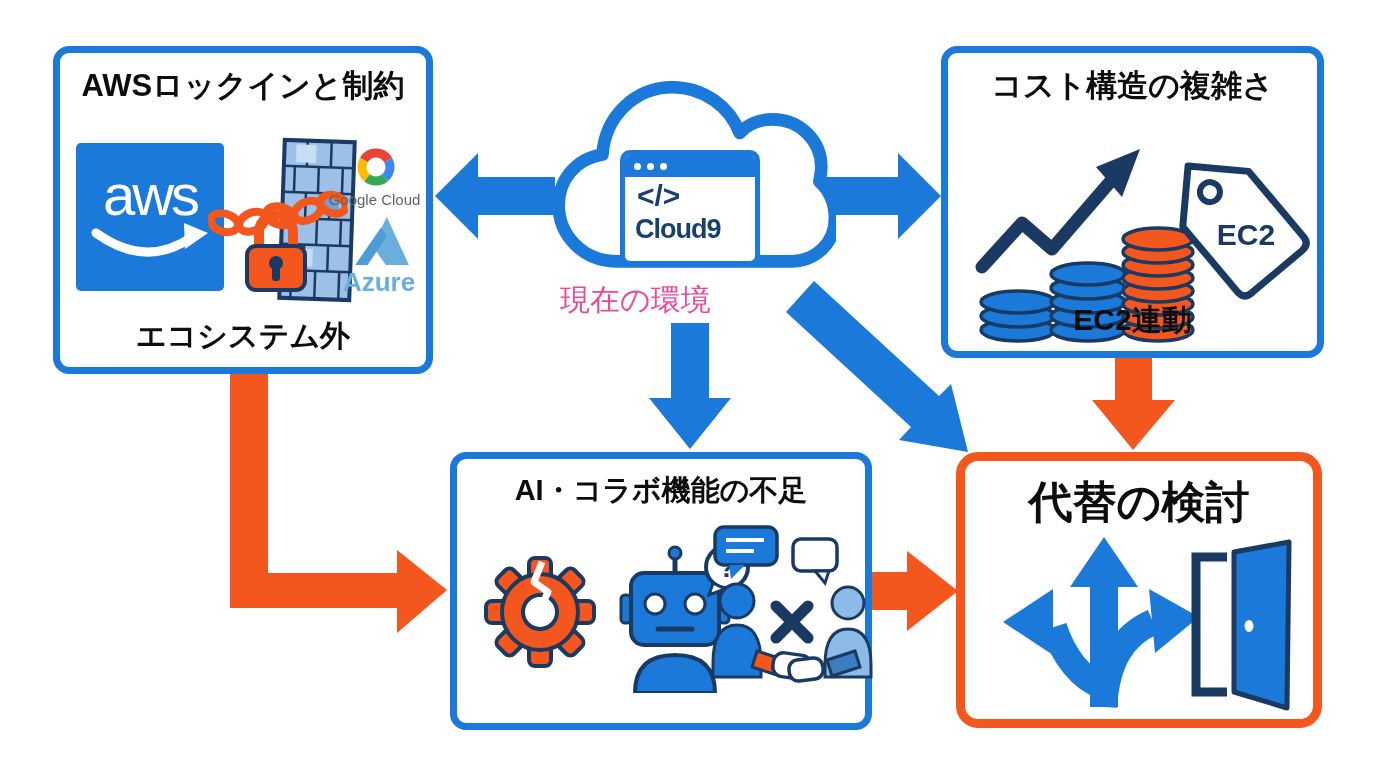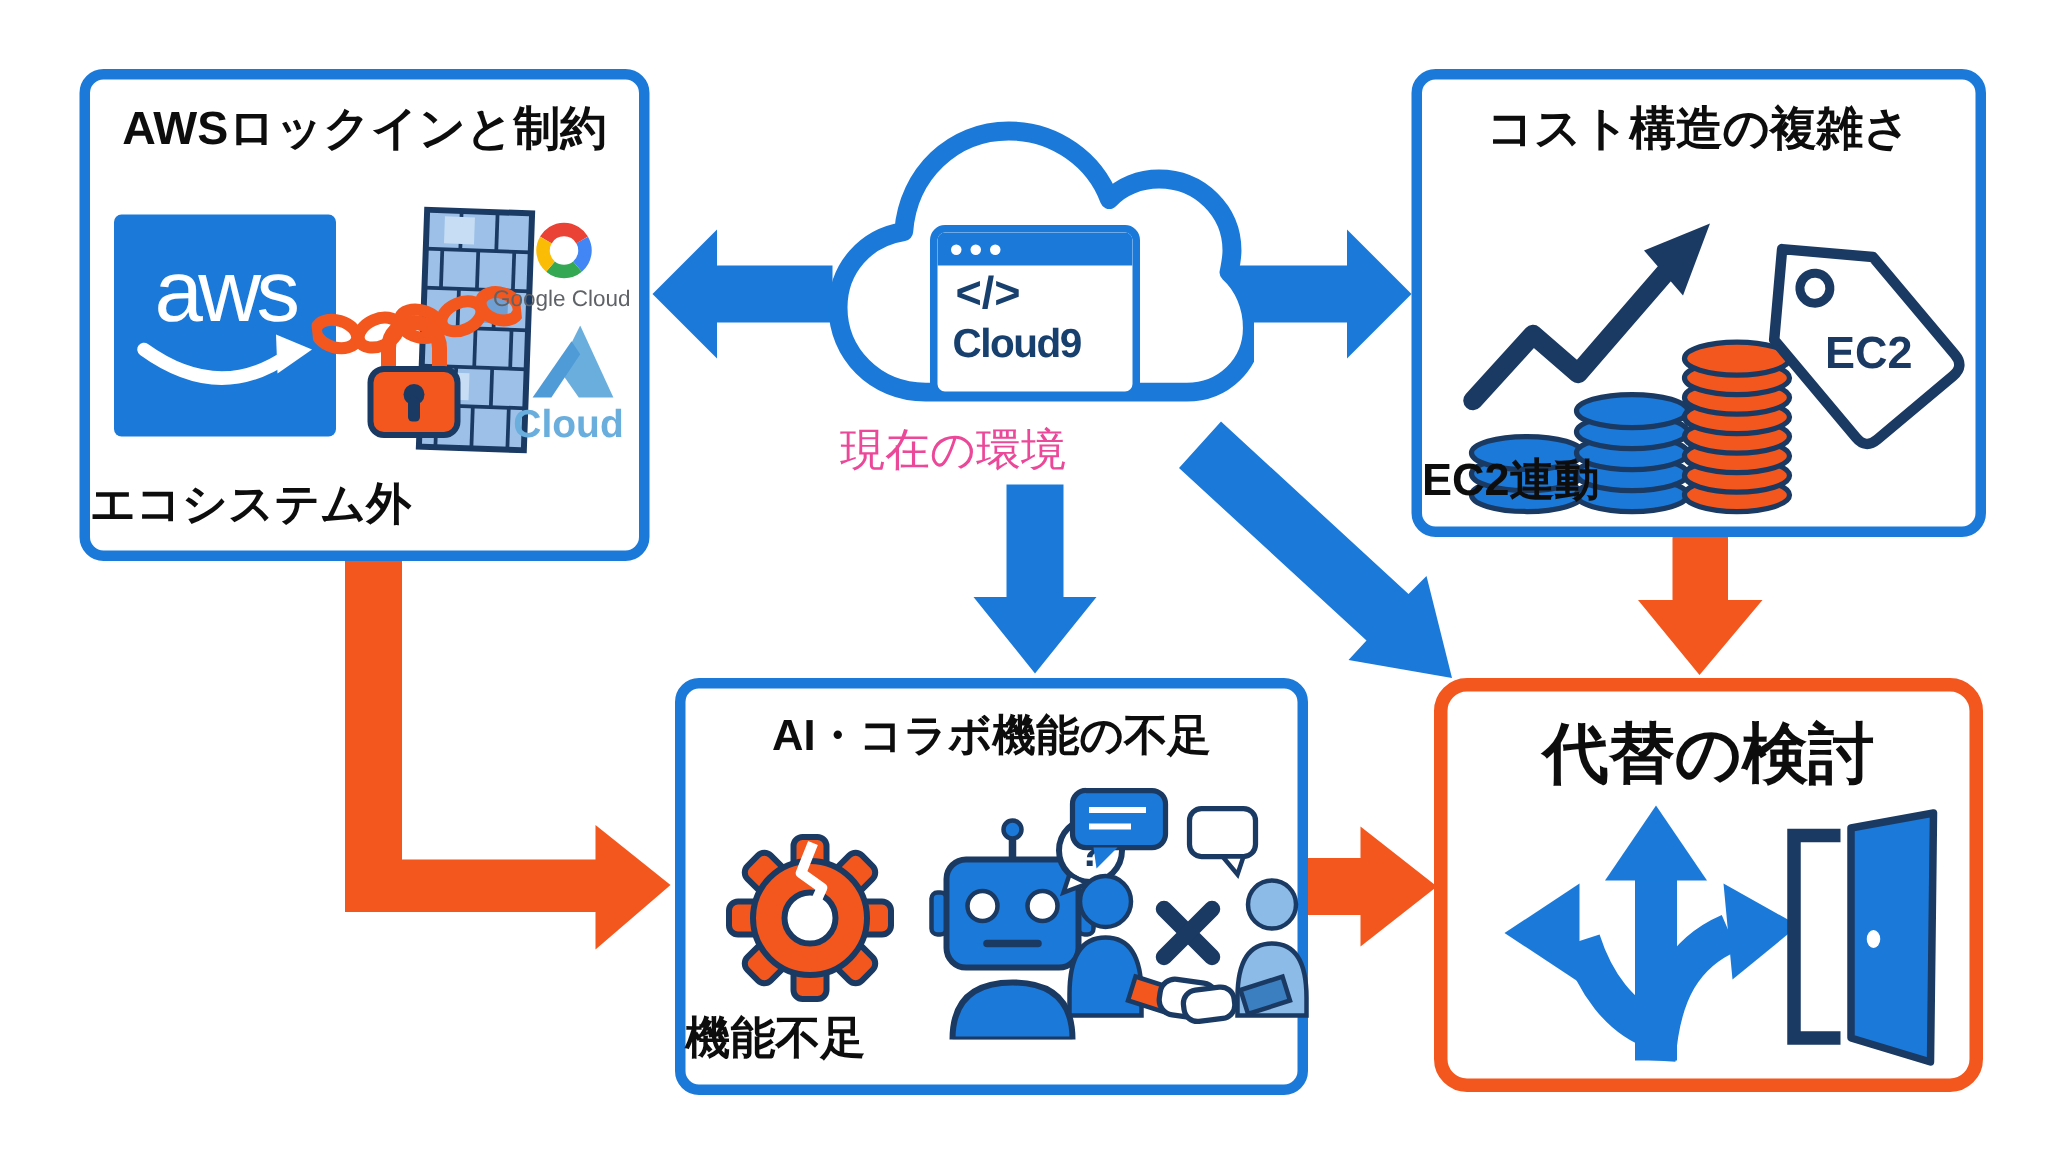--- a/index.html
+++ b/index.html
@@ -8,21 +8,21 @@
     --navy:#1a3a63;
     --lightblue:#8cbbe8;
     --gray:#5f6368;
     --azureblue:#6aaede;
   }
   *{margin:0;padding:0;box-sizing:border-box;}
   body{background:#e8e8e8;font-family:"Liberation Sans",sans-serif;}
   #canvas{position:relative;width:1376px;height:768px;background:#ffffff;overflow:hidden;}
   .box{position:absolute;background:#fff;border:7px solid var(--blue);border-radius:16px;z-index:2;}
   .box .title{position:absolute;left:0;right:0;top:12px;text-align:center;font-weight:800;color:#0d0d0d;}
-  .box .caption{position:absolute;left:0;right:0;bottom:10px;text-align:left;font-weight:800;color:#0d0d0d;}
+  .box .caption{position:absolute;left:0;right:0;bottom:10px;text-align:center;font-weight:800;color:#0d0d0d;}
   #box-aws{left:53px;top:46px;width:380px;height:328px;}
   #box-aws .title{font-size:31px;}
   #box-aws .caption{font-size:30px;}
   #box-cost{left:941px;top:46px;width:383px;height:312px;padding-left:40px;}
   #box-cost .title{font-size:31px;}
   #box-cost .caption{font-size:30px;}
   #box-ai{left:450px;top:452px;width:422px;height:278px;}
   #box-ai .title{font-size:29px;}
   #box-ai .caption{font-size:30px;}
   #box-alt{left:956px;top:452px;width:366px;height:276px;border:9px solid var(--orange);border-radius:22px;}
@@ -143,21 +143,21 @@
         <path d="M 21,36.7 A 14 14 0 0 1 17.9,19" stroke="#fbbc05"></path>
       </g>
       <circle cx="30" cy="26" r="7" fill="#ffffff"></circle>
     </svg>
     <div class="abs gcp-label">Google Cloud</div>
 
     <svg class="abs" style="left:294px;top:164px;" width="56" height="50" viewBox="0 0 56 52">
       <polygon points="33,0 56,50 32,50 18,30" fill="#6aaede"></polygon>
       <polygon points="27,11 33,20 13,50 0,50" fill="#4f9bd8"></polygon>
     </svg>
-    <div class="abs azure-label">Cloud</div>
+    <div class="abs azure-label">Azure</div>
 
     <div class="caption">エコシステム外</div>
   </div>
 
   <div class="box" id="box-cost">
     <div class="title">コスト構造の複雑さ</div>
 
     <svg class="abs" style="left:22px;top:84px;" width="228" height="210" viewBox="0 0 228 210">
       <g stroke="#1a3a63" stroke-width="3.5">
         <ellipse cx="48" cy="193" rx="37" ry="11" fill="#1b7ad9"></ellipse>
@@ -238,21 +238,20 @@
       <g stroke="#1a3a63" stroke-width="11" stroke-linecap="round">
         <line x1="69" y1="81" x2="101" y2="113"></line>
         <line x1="101" y1="81" x2="69" y2="113"></line>
       </g>
       <polygon points="50,126 78,135 73,151 45,142" fill="#f4571d" stroke="#1a3a63" stroke-width="3"></polygon>
       <polygon points="120,135 148,126 153,142 125,151" fill="#3c7fc0" stroke="#1a3a63" stroke-width="3"></polygon>
       <rect x="66" y="129" width="38" height="24" rx="10" fill="#ffffff" stroke="#1a3a63" stroke-width="3.5" transform="rotate(8 85 141)"></rect>
       <rect x="82" y="134" width="34" height="21" rx="9" fill="#ffffff" stroke="#1a3a63" stroke-width="3.5" transform="rotate(-7 99 144)"></rect>
     </svg>
 
-    <div class="caption">機能不足</div>
   </div>
 
   <div class="box" id="box-alt">
     <div class="title">代替の検討</div>
 
     <svg class="abs" style="left:30px;top:68px;" width="210" height="182" viewBox="0 0 210 182">
       <g fill="#1b7ad9">
         <path d="M 109,158 C 85,150 68,126 59,98" fill="none" stroke="#1b7ad9" stroke-width="26"></path>
         <path d="M 109,178 C 112,132 128,106 158,93" fill="none" stroke="#1b7ad9" stroke-width="26"></path>
         <rect x="95" y="55" width="28" height="123"></rect>

